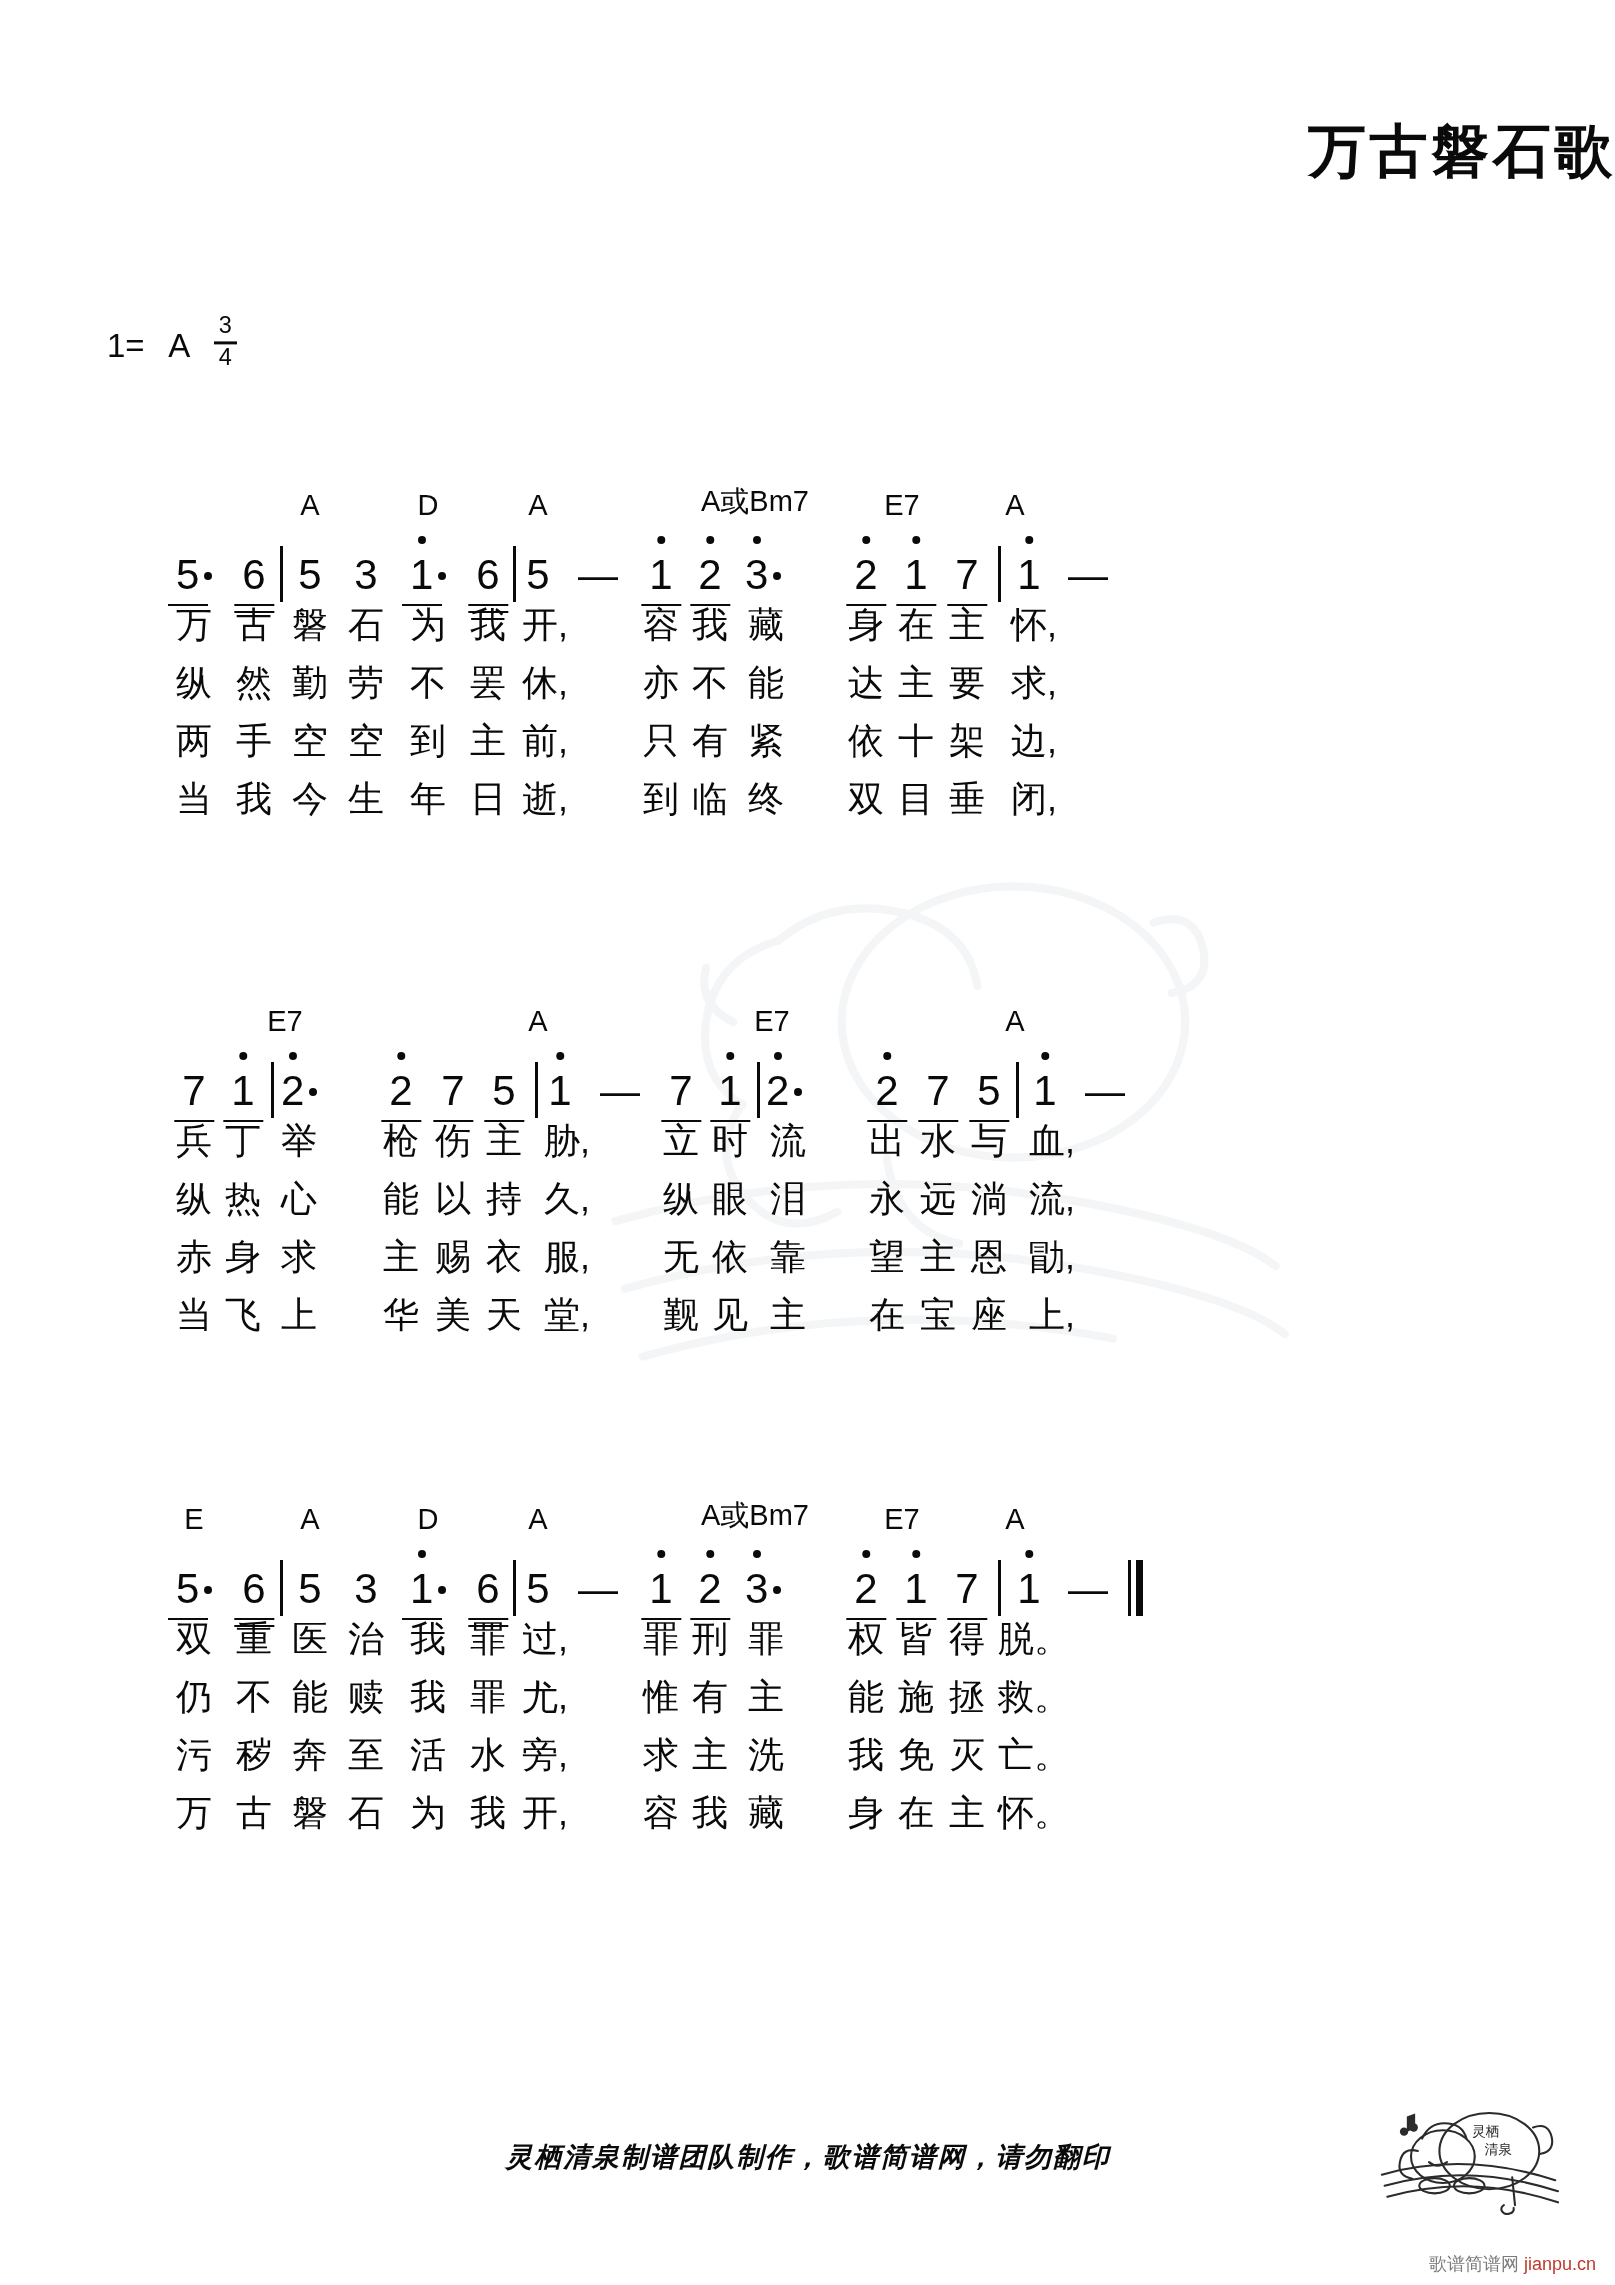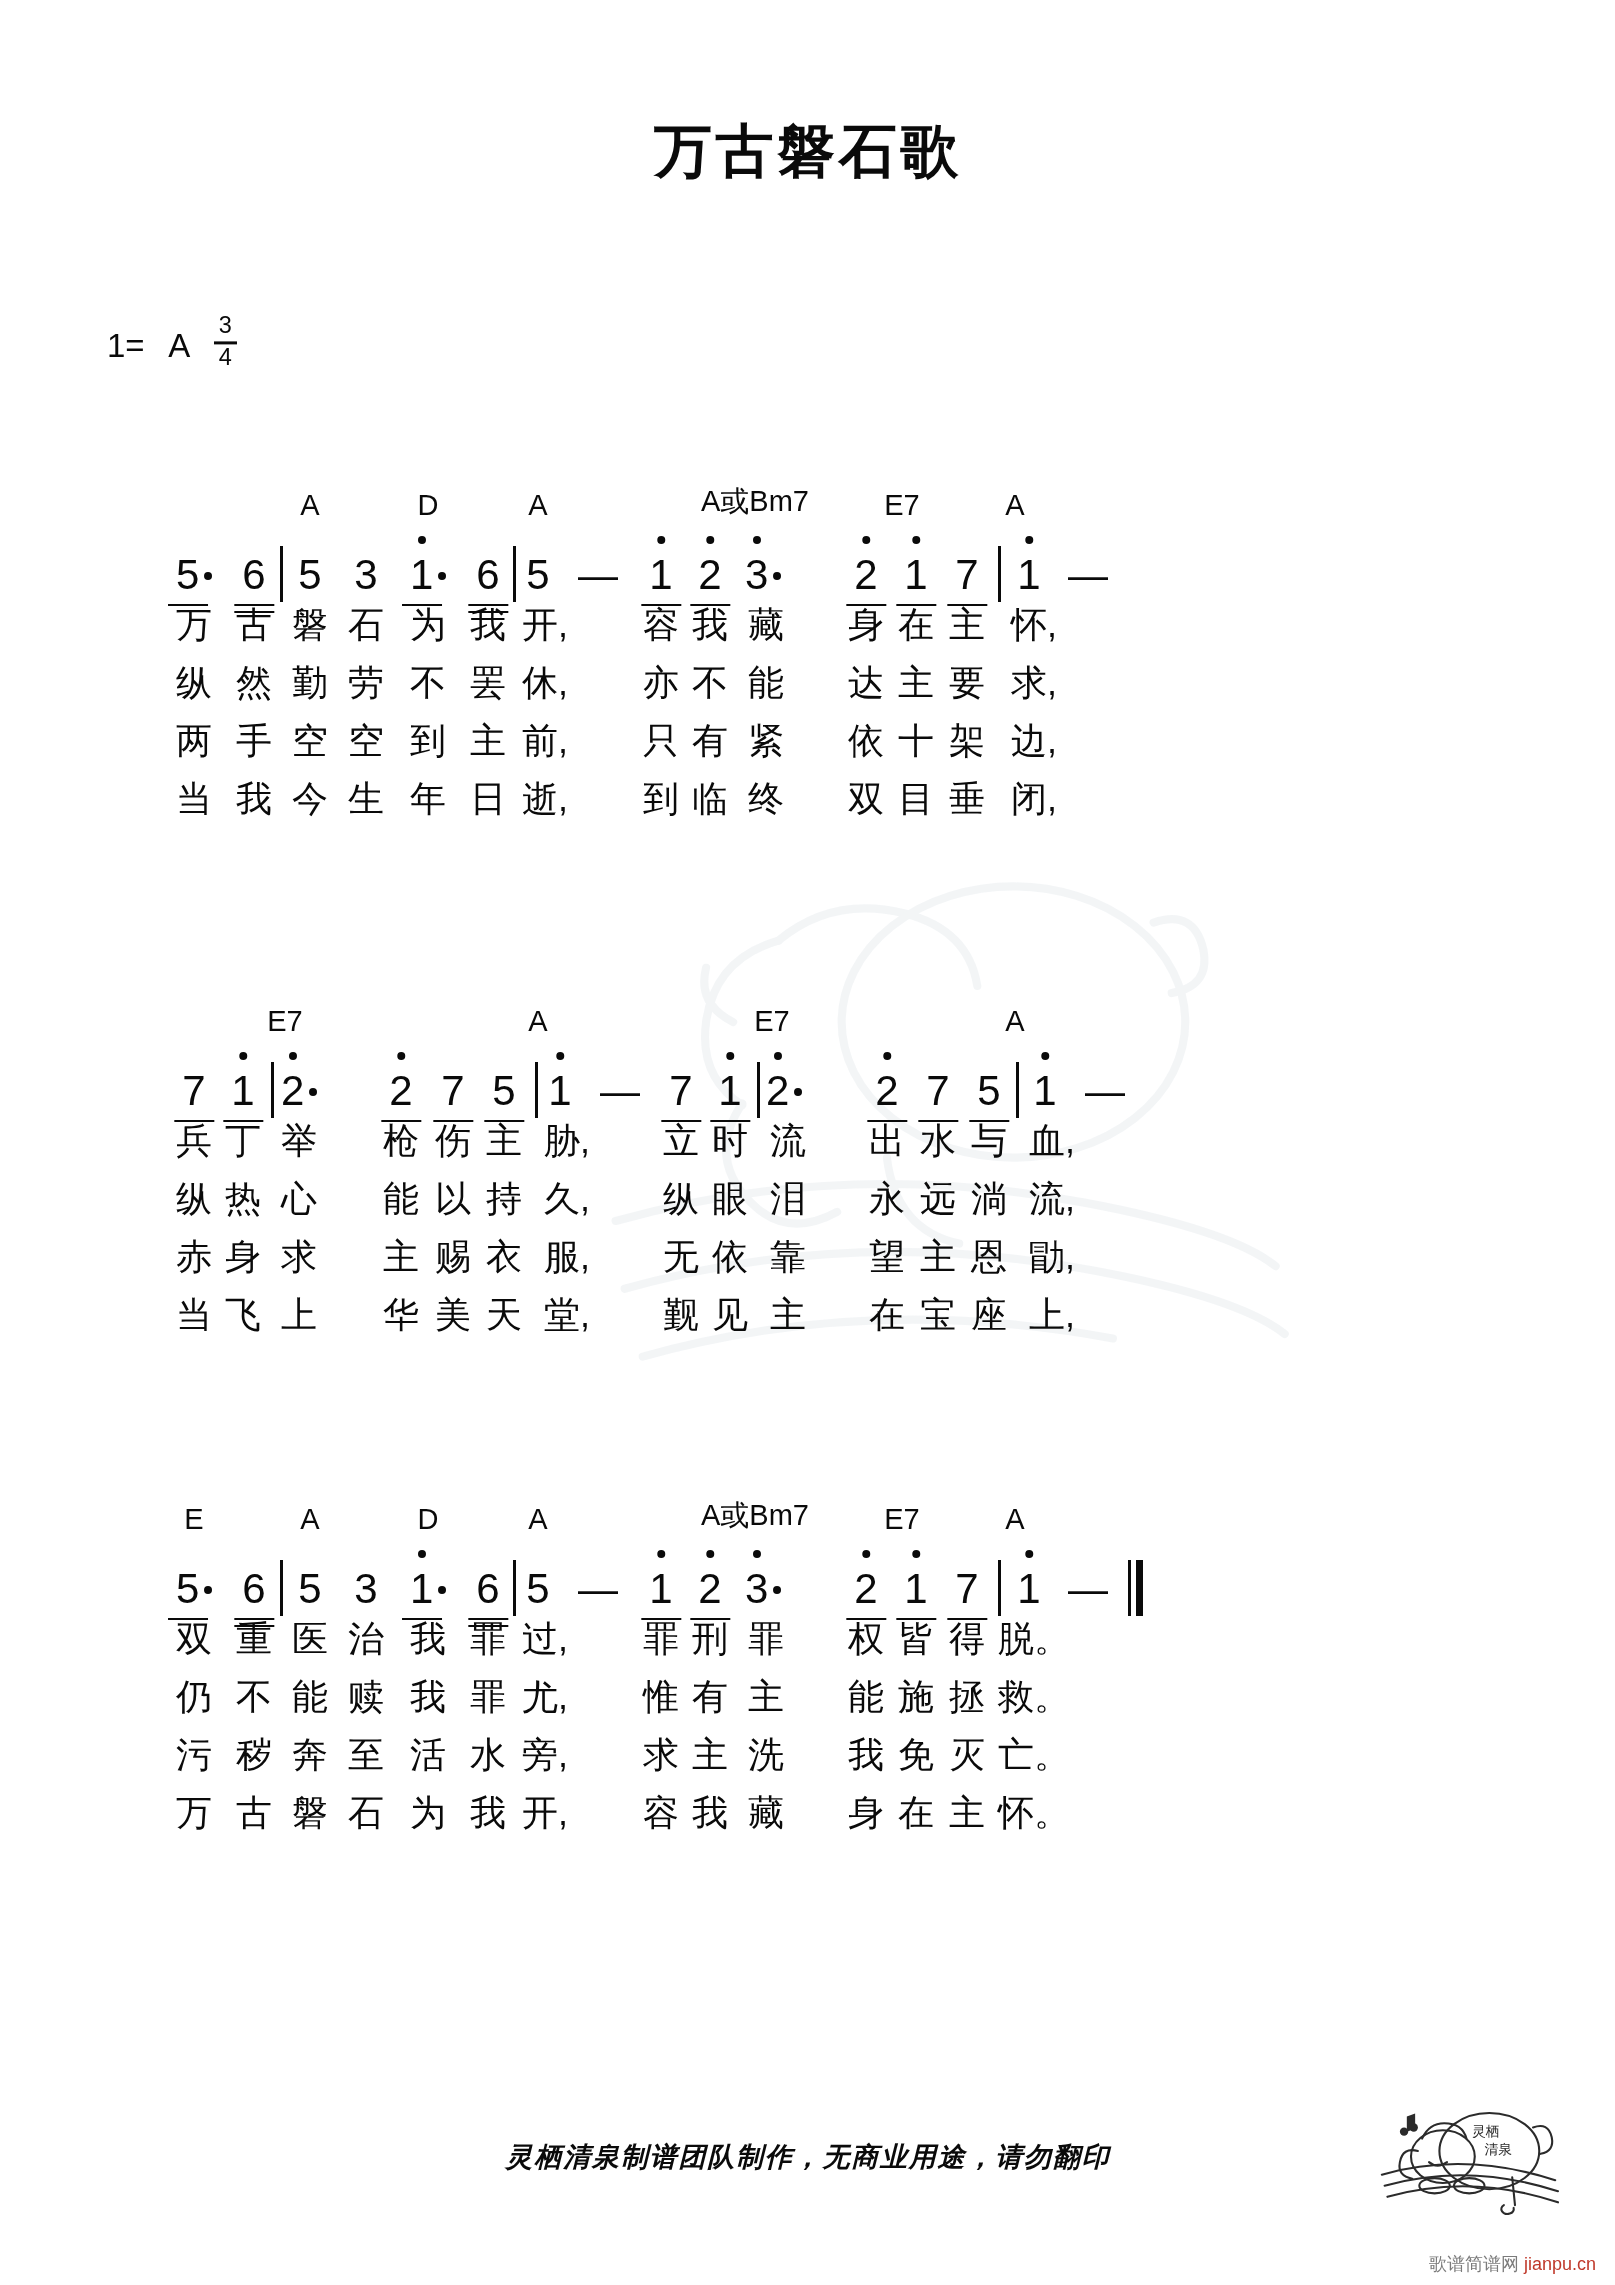--- a/index.html
+++ b/index.html
@@ -28,21 +28,21 @@
     height: 651px;
     opacity: 0.30;
     pointer-events: none;
   }
 
   
   .title {
     position: absolute;
     left: 0; right: 0;
     top: 113px;
-    text-align: center;
+    text-align: right;
     font-size: 58px;
     font-weight: bold;
     letter-spacing: 3.6px;
   }
   .subtitle {
     position: absolute;
     left: 0; right: 0;
     top: 201px;
     text-align: center;
     font-size: 29px;
@@ -516,21 +516,21 @@
         <span class="lyric" style="left: 661px;">容</span>
         <span class="lyric" style="left: 710px;">我</span>
         <span class="lyric" style="left: 766px;">藏</span>
         <span class="lyric" style="left: 866px;">身</span>
         <span class="lyric" style="left: 916px;">在</span>
         <span class="lyric" style="left: 967px;">主</span>
         <span class="lyric" style="left: 1034px;">怀。</span>
       </div>
     </div>
 
-  <div class="footer-note">灵栖清泉制谱团队制作，无商业用途，请勿翻印</div>
+  <div class="footer-note">灵栖清泉制谱团队制作，歌谱简谱网，请勿翻印</div>
 
   <svg class="logo" viewBox="0 0 300 170">
     <g fill="none" stroke="#2b2b2b" stroke-width="3" stroke-linecap="round">
       <ellipse cx="175" cy="62" rx="72" ry="55"></ellipse>
       <path d="M238 28 q22 -8 27 14 q4 20 -16 24"></path>
       <ellipse cx="108" cy="70" rx="46" ry="38"></ellipse>
       <path d="M72 62 q-22 -6 -26 16 q-4 20 18 24"></path>
       <path d="M78 44 q10 -22 32 -22 q26 0 32 22"></path>
       <path d="M88 78 q12 10 26 0"></path>
       <ellipse cx="96" cy="112" rx="22" ry="11"></ellipse>

